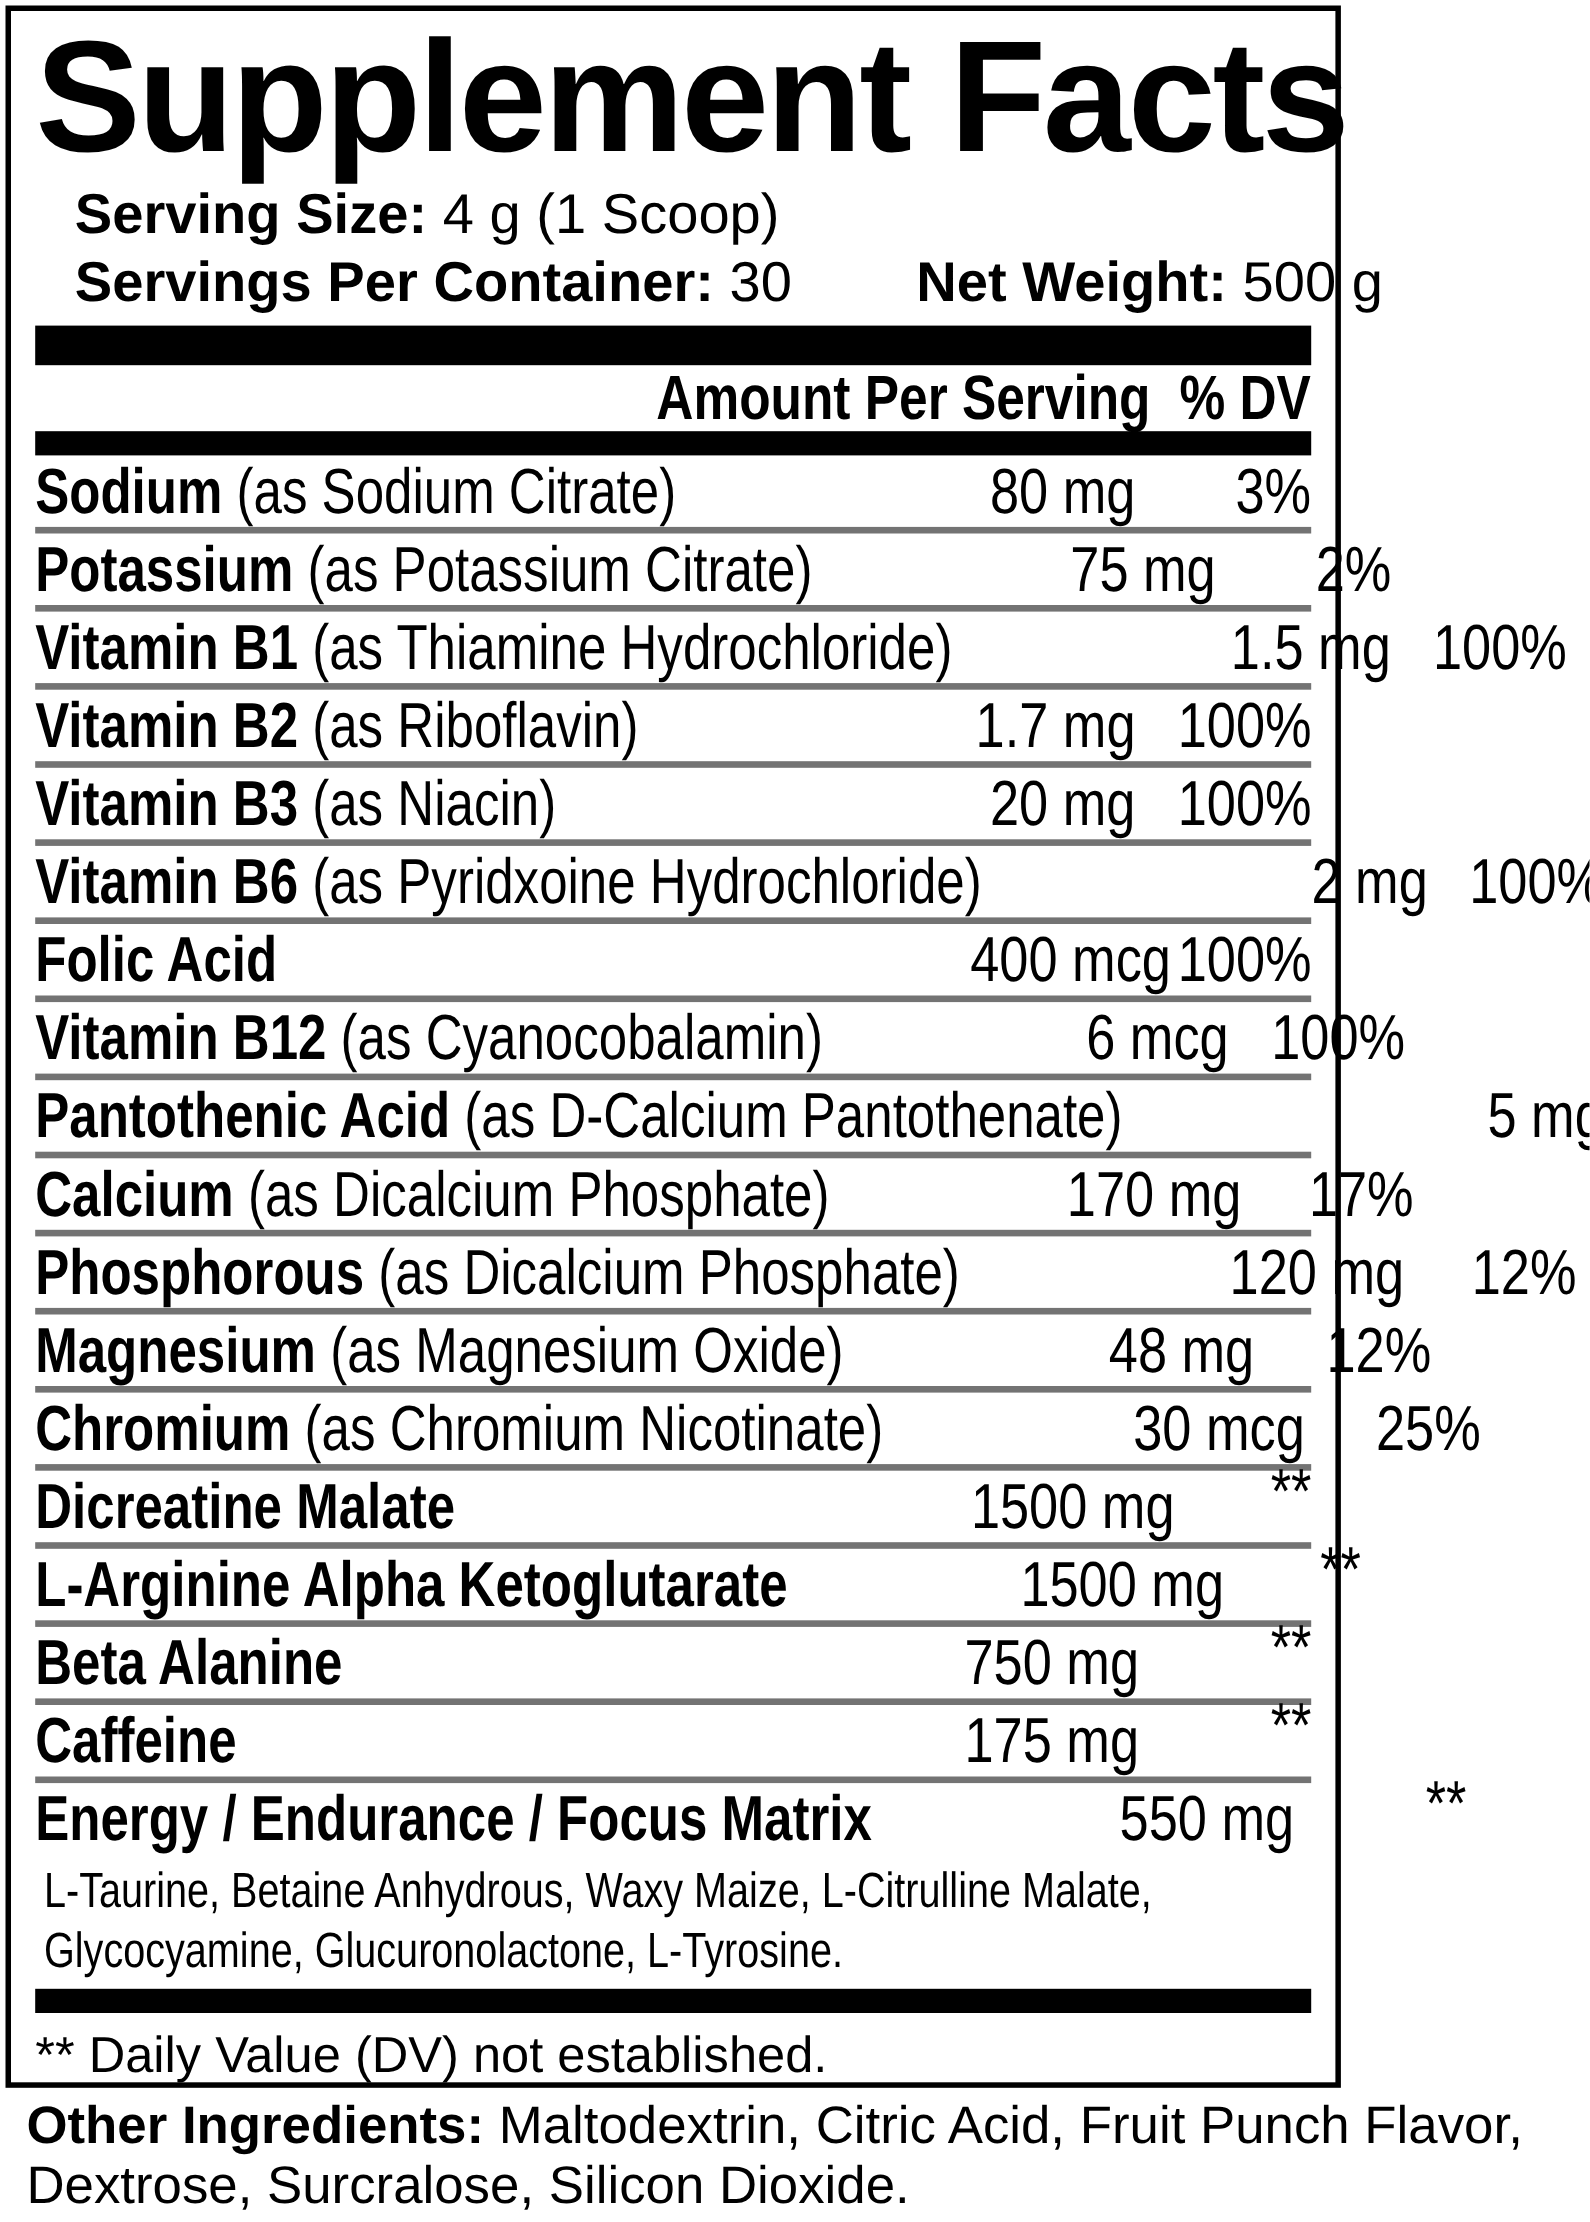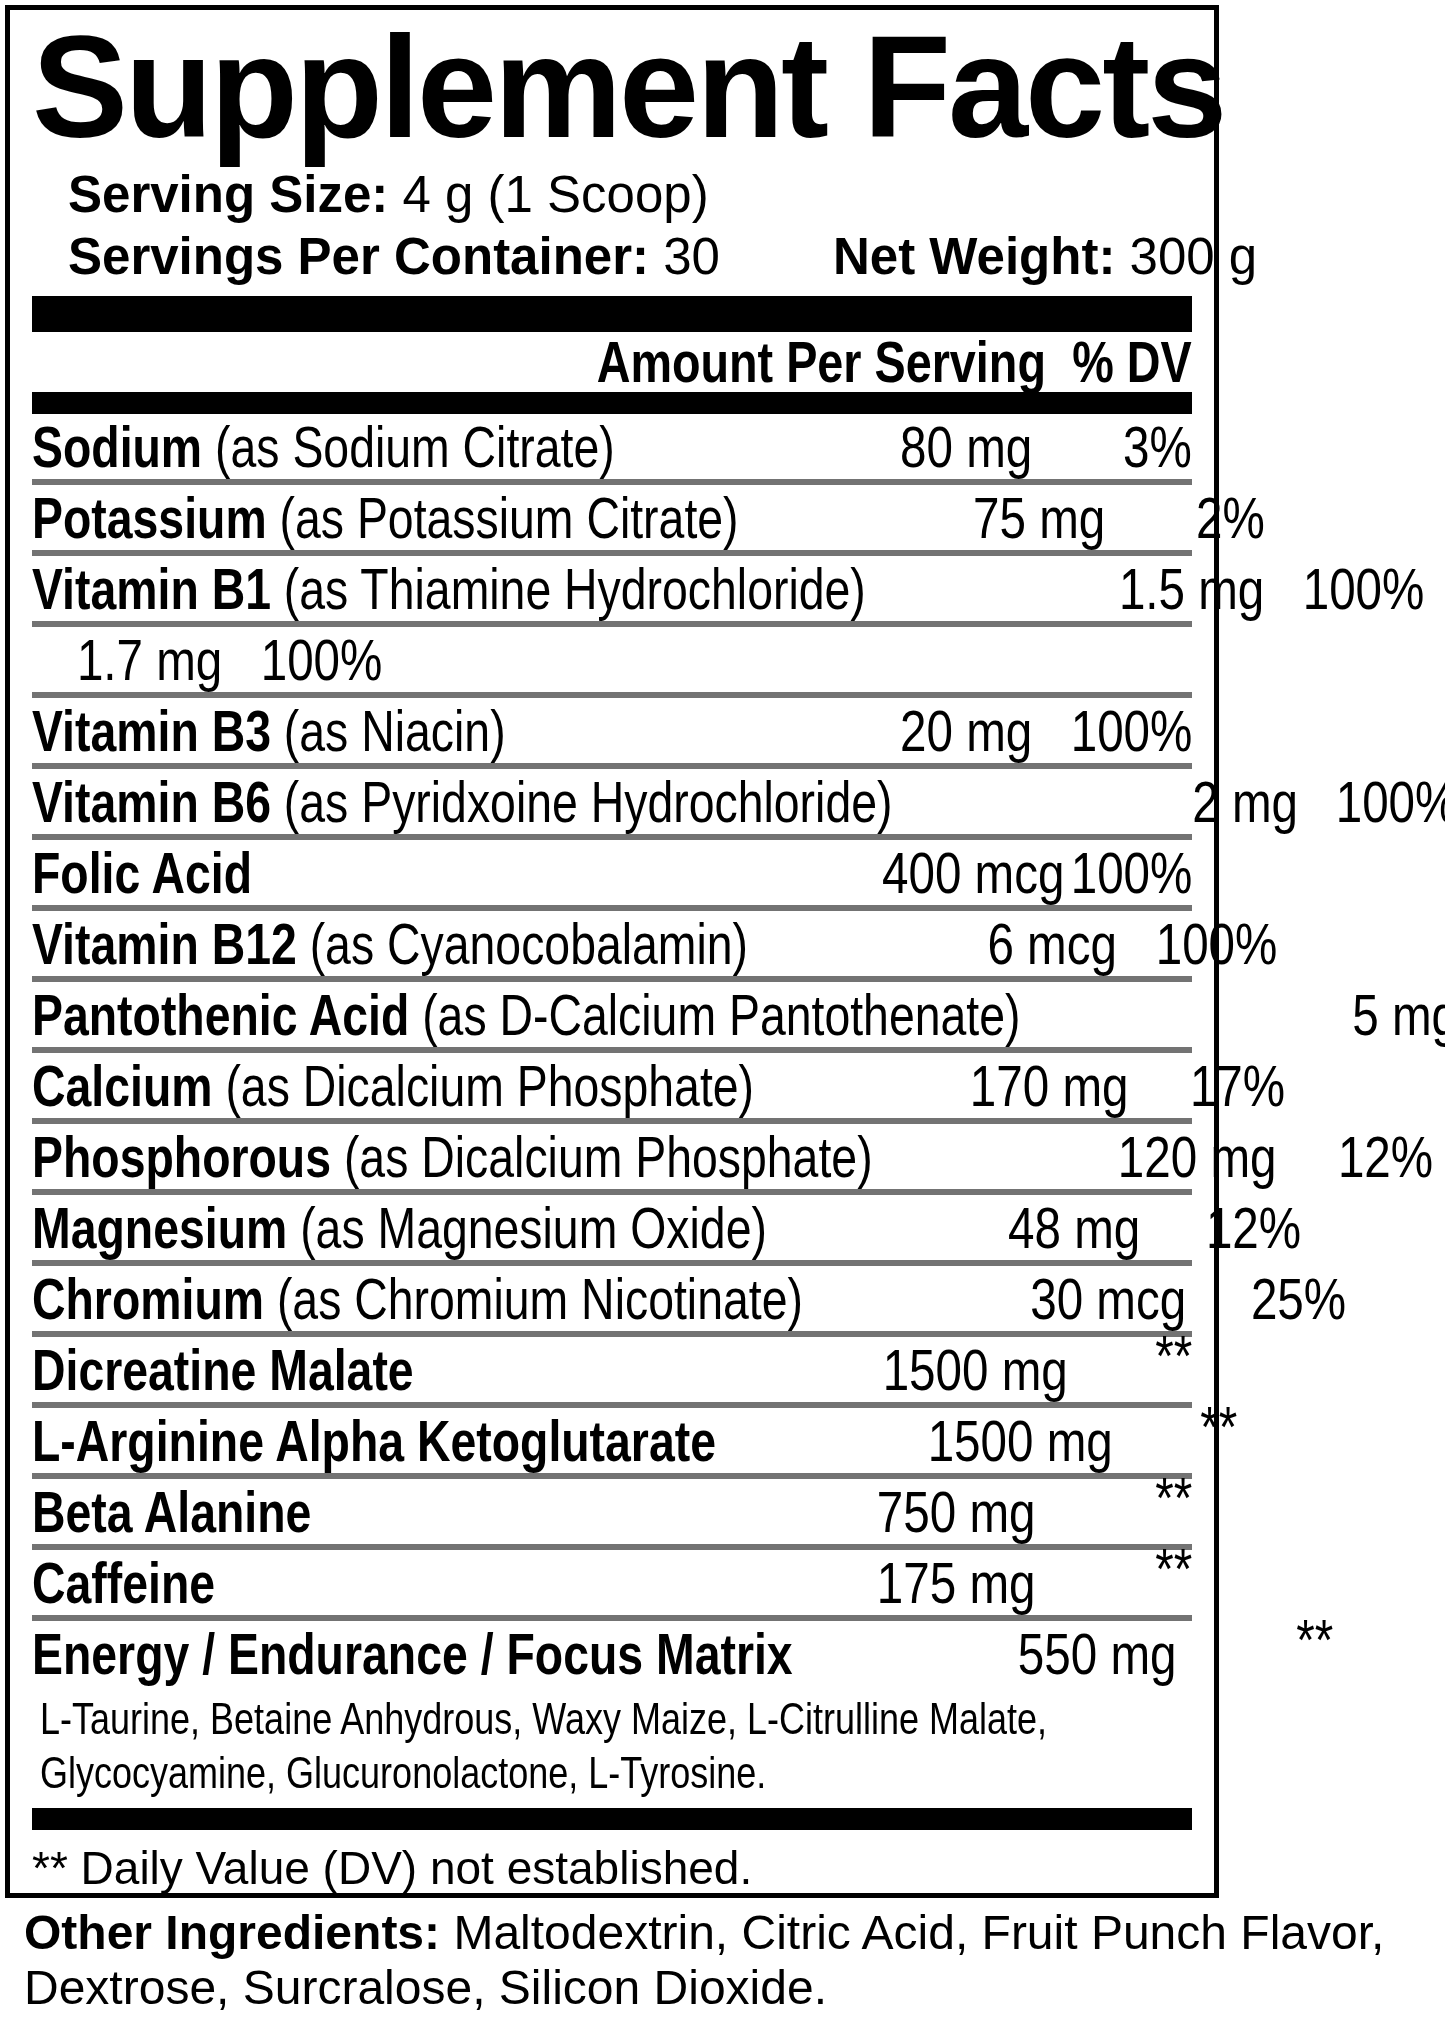--- a/index.html
+++ b/index.html
@@ -62,21 +62,21 @@
     <span>4 g (1 Scoop)</span>
   </div>
 
   <div class="servline servline2">
     <span>
       <span class="b">Servings Per Container:</span>
       <span>30</span>
     </span>
     <span class="net-weight">
       <span class="b">Net Weight:</span>
-      <span>300 g</span>
+      <span>500 g</span>
     </span>
   </div>
 
   <div class="bar bar-thick"></div>
 
   <div class="thead">
     <span class="amt-h"><span class="cond-r">Amount Per Serving</span></span>
     <span class="dv-h"><span class="cond-r">% DV</span></span>
   </div>
 
@@ -95,20 +95,21 @@
       <div class="dv"><span class="cond-r rv">2%</span></div>
     </div>
 
     <div class="row">
       <div class="name"><span class="cond"><span class="rn">Vitamin B1</span><span class="rd"> (as Thiamine Hydrochloride)</span></span></div>
       <div class="amt"><span class="cond-r ra">1.5 mg</span></div>
       <div class="dv"><span class="cond-r rv">100%</span></div>
     </div>
 
     <div class="row">
+      <div class="name"><span class="cond"><span class="rn">Vitamin B2</span><span class="rd"> (as Riboflavin)</span></span></div>
       <div class="amt"><span class="cond-r ra">1.7 mg</span></div>
       <div class="dv"><span class="cond-r rv">100%</span></div>
     </div>
 
     <div class="row">
       <div class="name"><span class="cond"><span class="rn">Vitamin B3</span><span class="rd"> (as Niacin)</span></span></div>
       <div class="amt"><span class="cond-r ra">20 mg</span></div>
       <div class="dv"><span class="cond-r rv">100%</span></div>
     </div>
 

